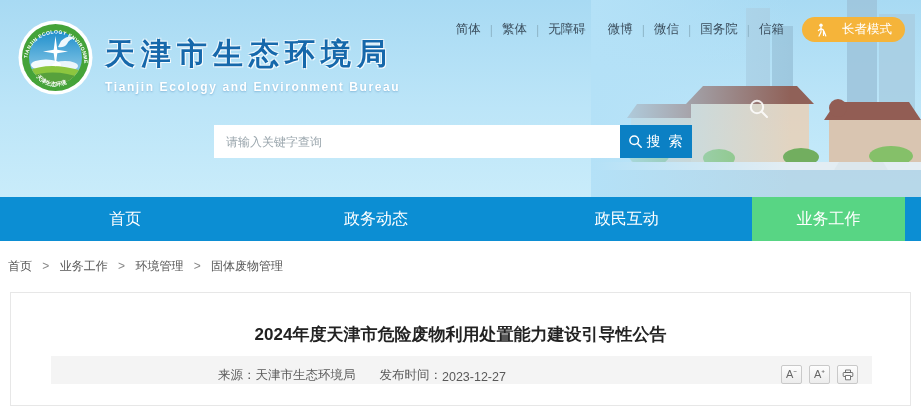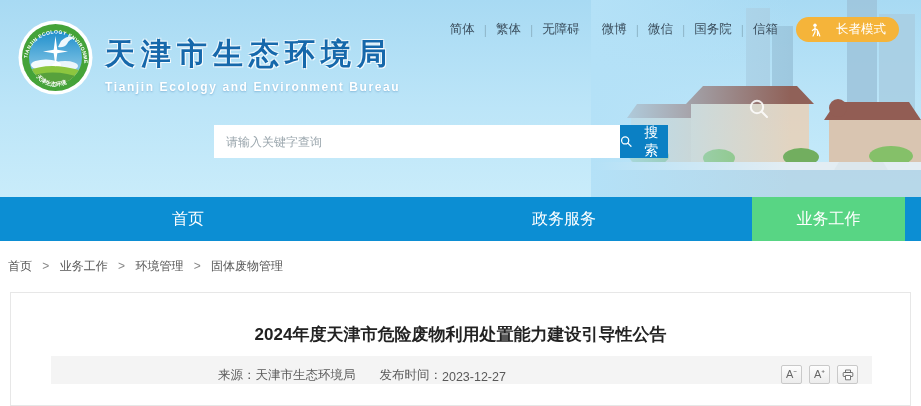--- a/index.html
+++ b/index.html
@@ -13,35 +13,35 @@
 
   .brand { position:absolute; left:18px; top:20px; display:flex; align-items:flex-start; gap:12px; }
   .logo { width:75px; height:75px; }
   .brand-text { padding-top:14px; }
   .site-title { font-size:30px; font-weight:bold; color:#1668ab; letter-spacing:6px;
     text-shadow:1px 1px 0 rgba(255,255,255,.85), -1px -1px 0 rgba(255,255,255,.6),
       1px -1px 0 rgba(255,255,255,.6), -1px 1px 0 rgba(255,255,255,.6); white-space:nowrap; }
   .site-subtitle { margin-top:5px; font-size:12px; font-weight:bold; color:#fff;
     letter-spacing:1.6px; text-shadow:0 1px 2px rgba(30,100,160,.35); }
 
-  .top-bar { position:absolute; top:17px; right:22px; display:flex; align-items:center;
+  .top-bar { position:absolute; top:17px; right:16px; display:flex; align-items:center;
     font-size:12.5px; color:#3a4d5c; }
   .link-group { display:flex; align-items:center; }
   .link-group a { color:#3a4d5c; text-decoration:none; cursor:pointer; white-space:nowrap; }
   .sep { margin:0 9px; color:#8fb6c9; }
   .group-gap { width:22px; }
   .elder-btn { margin-left:18px; display:flex; align-items:center; gap:14px; height:25px;
     padding:0 13px; border:none; border-radius:13px; background:#f5b43a; color:#fff;
     font-size:12.5px; cursor:pointer; }
 
   .search-bar { position:absolute; left:214px; top:125px; display:flex; height:33px; }
   .search-input { width:406px; height:33px; border:none; padding:0 12px; font-size:12px;
     color:#333; outline:none; background:#fff; }
   .search-input::placeholder { color:#9aa6ad; }
-  .search-btn { width:48px; height:33px; border:none; background:#0b80c4; color:#fff;
+  .search-btn { width:72px; height:33px; border:none; background:#0b80c4; color:#fff;
     font-size:14px; letter-spacing:2px; display:flex; align-items:center; justify-content:center;
     gap:4px; cursor:pointer; }
 
   .photo-magnifier { position:absolute; left:748px; top:98px; opacity:.85; }
 
   
   .navbar { height:44px; background:#0c8ed3; display:flex; padding-right:16px; }
   .nav-item { flex:1; display:flex; align-items:center; justify-content:center; color:#fff;
     font-size:16px; cursor:pointer; white-space:nowrap; }
   .nav-item.active { flex:0 0 153px; background:#58d584; }
@@ -175,21 +175,22 @@
         <circle cx="6.2" cy="6.2" r="4.3" fill="none" stroke="#fff" stroke-width="1.5"></circle>
         <line x1="9.5" y1="9.5" x2="13.2" y2="13.2" stroke="#fff" stroke-width="1.5" stroke-linecap="round"></line>
       </svg>
       <span>搜 索</span>
     </button>
   </div>
 </div>
 
 <div class="navbar">
   <div class="nav-item">首页</div>
-  <div class="nav-item">政务服务</div>
+  <div class="nav-item">政务动态</div>
+  <div class="nav-item">政民互动</div>
   <div class="nav-item active">业务工作</div>
 </div>
 
 <div class="breadcrumb">
   <a>首页</a>
   <span class="bc-sep">&gt;</span>
   <a>业务工作</a>
   <span class="bc-sep">&gt;</span>
   <a>环境管理</a>
   <span class="bc-sep">&gt;</span>

